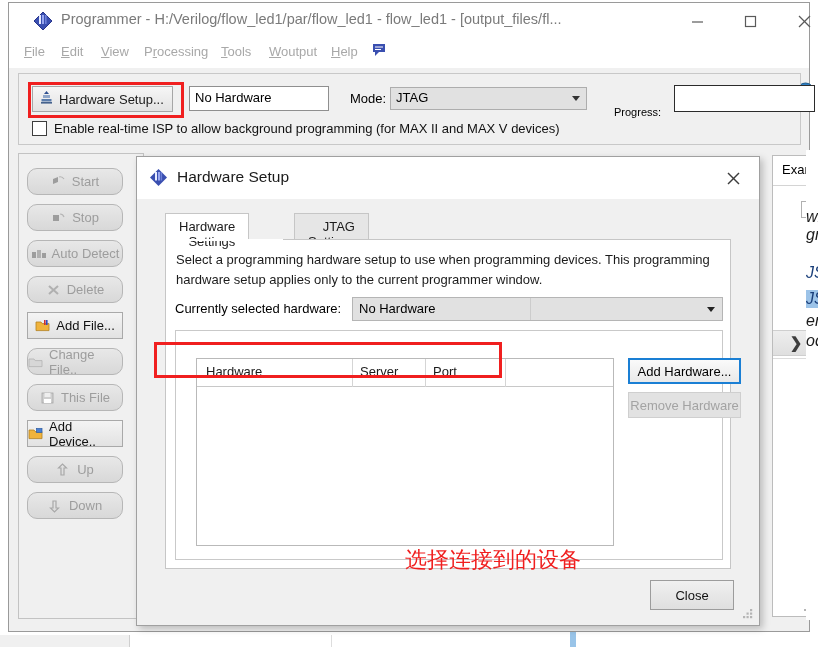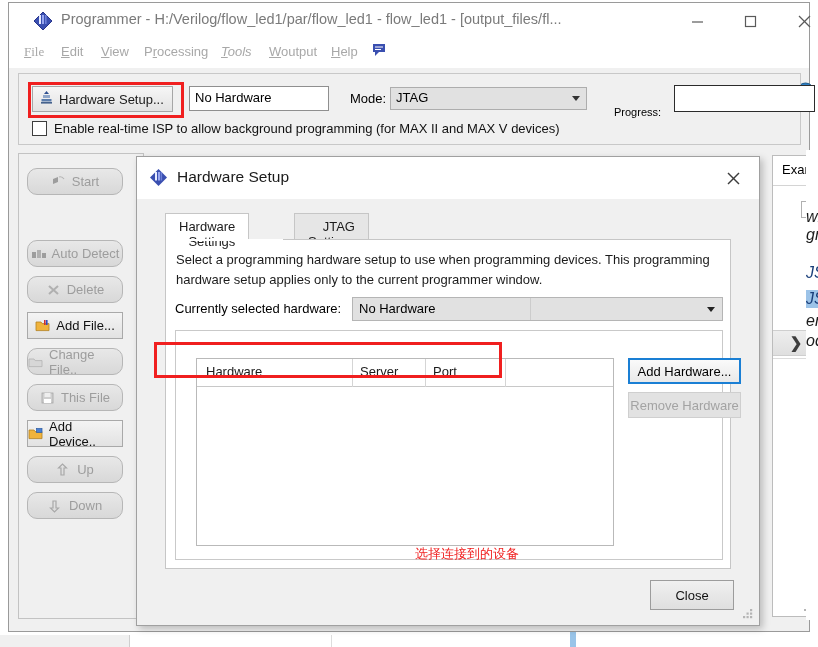--- a/index.html
+++ b/index.html
@@ -58,25 +58,25 @@
     position:absolute; left:0; top:36px; width:800px; height:29px;
     background:#ffffff;
   }
   .menu-item {
     position:absolute; top:5px; height:19px;
     font-size:13px; color:#a8a8a8;
     padding:0 2px;
     white-space:nowrap;
   }
   .menu-item u { text-decoration: underline; }
-  #m-file { left:13px;font-family:Liberation Serif, serif; }
+  #m-file { left:13px; }
   #m-edit { left:50px; }
   #m-view { left:90px; }
   #m-processing { left:133px; }
-  #m-tools { left:210px;font-style:italic; }
+  #m-tools { left:210px; }
   #m-window { left:258px; }
   #m-help { left:320px; }
   #m-note { left:360px; top:3px; }
 
   #searchbox {
     position:absolute; left:641px; top:42px; width:142px; height:22px;
     background:#ffffff; border:1px solid #8f8f8f;
     font-size:13px; color:#5f5f5f; padding:2px 4px;
     line-height:17px;
   }
@@ -233,22 +233,22 @@
 
   #hwtable {
     position:absolute; left:20px; top:27px; width:418px; height:188px;
     background:#ffffff; border:1px solid #b9b9b9;
   }
   #hwtable .hdr { position:absolute; left:0; top:0; width:416px; height:28px; background:#ffffff; border-bottom:1px solid #c8c8c8; }
   #hwtable .hdr .cell { position:absolute; top:5px; font-size:13px; color:#1b1b1b; }
   #hwtable .hdr .sep { position:absolute; top:0; width:1px; height:28px; background:#d5d5d5; }
 
   #anno-cn {
-    position:absolute; left:278px; top:346px;
-    font-size:13px; color:#f01f1f; white-space:nowrap; z-index:7;
+    position:absolute; left:268px; top:346px;
+    font-size:22px; color:#f01f1f; white-space:nowrap; z-index:7;
     font-family:Liberation Serif, serif;
   }
 
   #add-hw-btn {
     position:absolute; left:452px; top:27px; width:113px; height:26px;
     background:linear-gradient(#fafafa,#e9e9e9);
     border:2px solid #1a7fd4;
     display:flex; align-items:center; justify-content:center;
     font-size:13px; color:#000;
   }
@@ -369,20 +369,27 @@
     </div>
 
     <div id="leftpanel">
       <div class="sidebtn disabled" style="top:14px">
         <span class="ic"><svg width="16" height="14" viewBox="0 0 16 14">
               <path d="M2 4 l5 -2 v5 l-5 2 z" fill="#9d9d9d"></path>
               <path d="M8 2 q3 -1 5 2" stroke="#b5b5b5" fill="none" stroke-width="1.2"></path>
             </svg></span>
         <span>Start</span>
       </div>
+      <div class="sidebtn disabled" style="top:50px">
+        <span class="ic"><svg width="16" height="14" viewBox="0 0 16 14">
+              <rect x="2" y="4" width="6" height="6" fill="#9d9d9d"></rect>
+              <path d="M9 3 q3 0 4 3" stroke="#b5b5b5" fill="none" stroke-width="1.2"></path>
+            </svg></span>
+        <span>Stop</span>
+      </div>
       <div class="sidebtn disabled" style="top:86px">
         <span class="ic"><svg width="16" height="14" viewBox="0 0 16 14">
               <rect x="1" y="5" width="4" height="6" fill="#9d9d9d"></rect>
               <rect x="6" y="3" width="4" height="8" fill="#b0b0b0"></rect>
               <rect x="11" y="6" width="4" height="5" fill="#9d9d9d"></rect>
             </svg></span>
         <span>Auto Detect</span>
       </div>
       <div class="sidebtn disabled" style="top:122px">
         <span class="ic"><svg width="16" height="14" viewBox="0 0 16 14">

